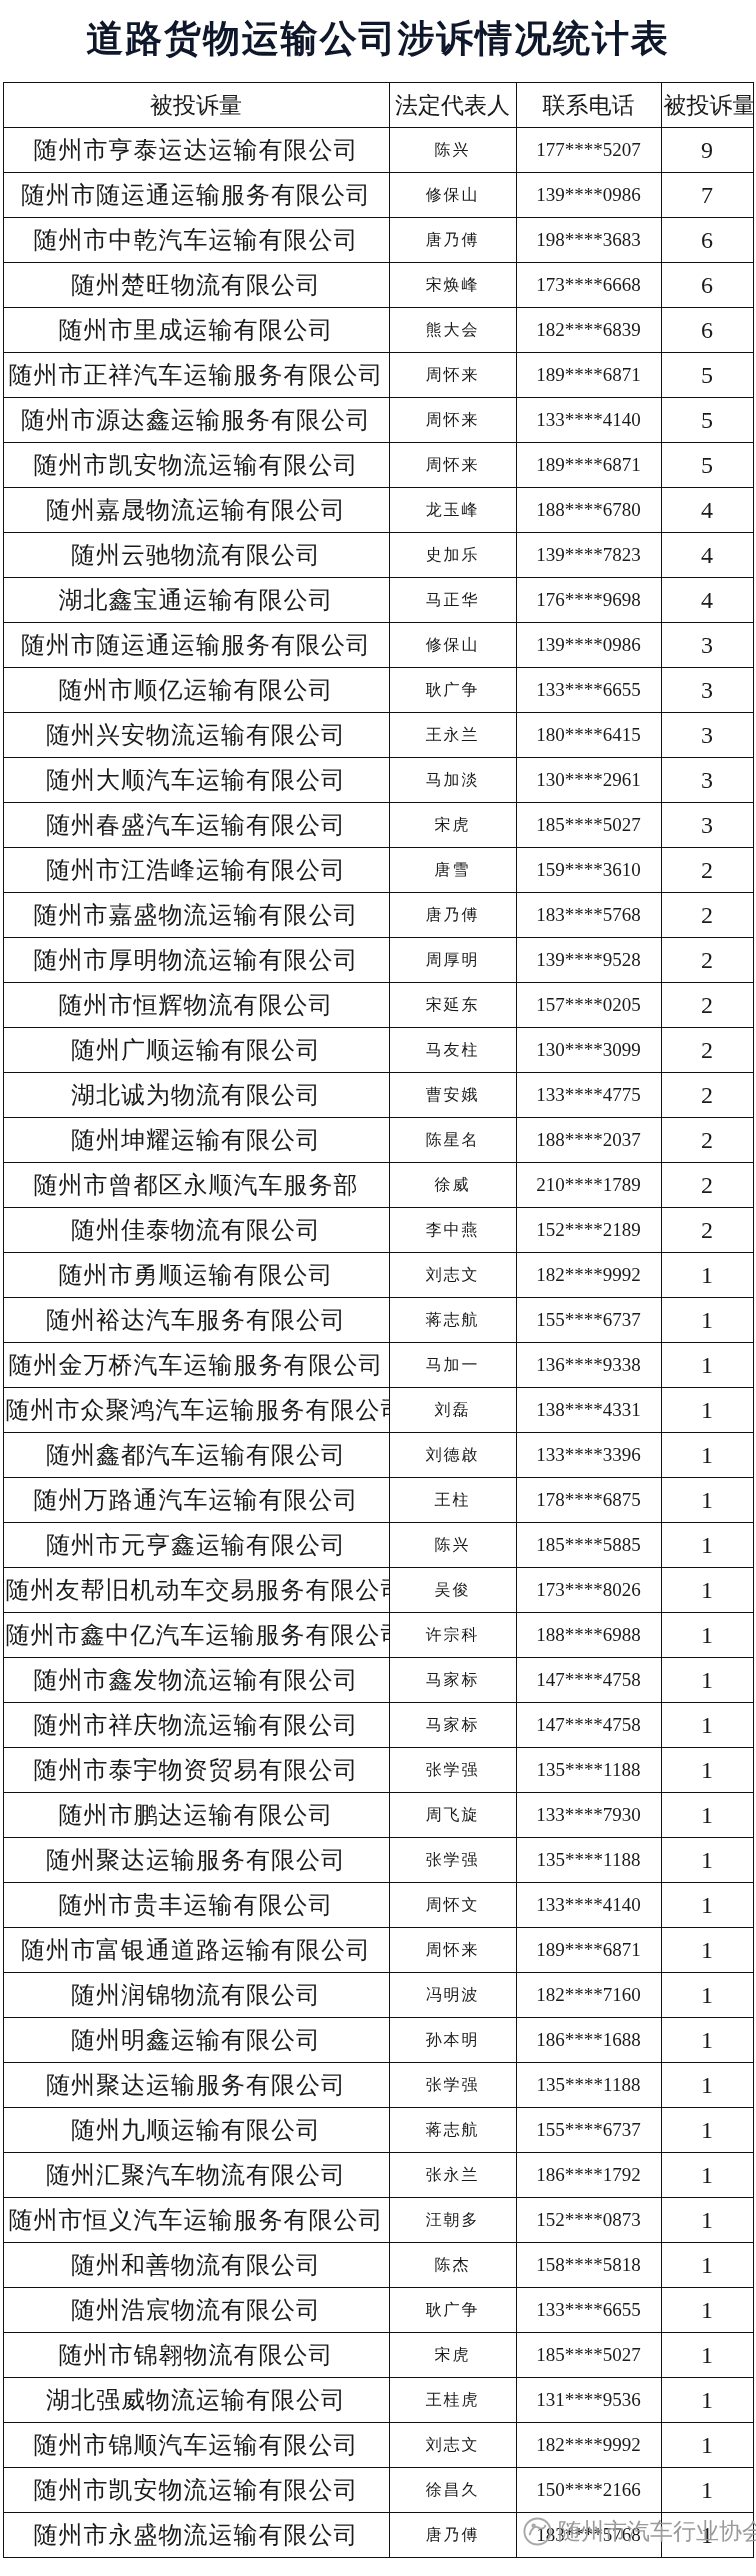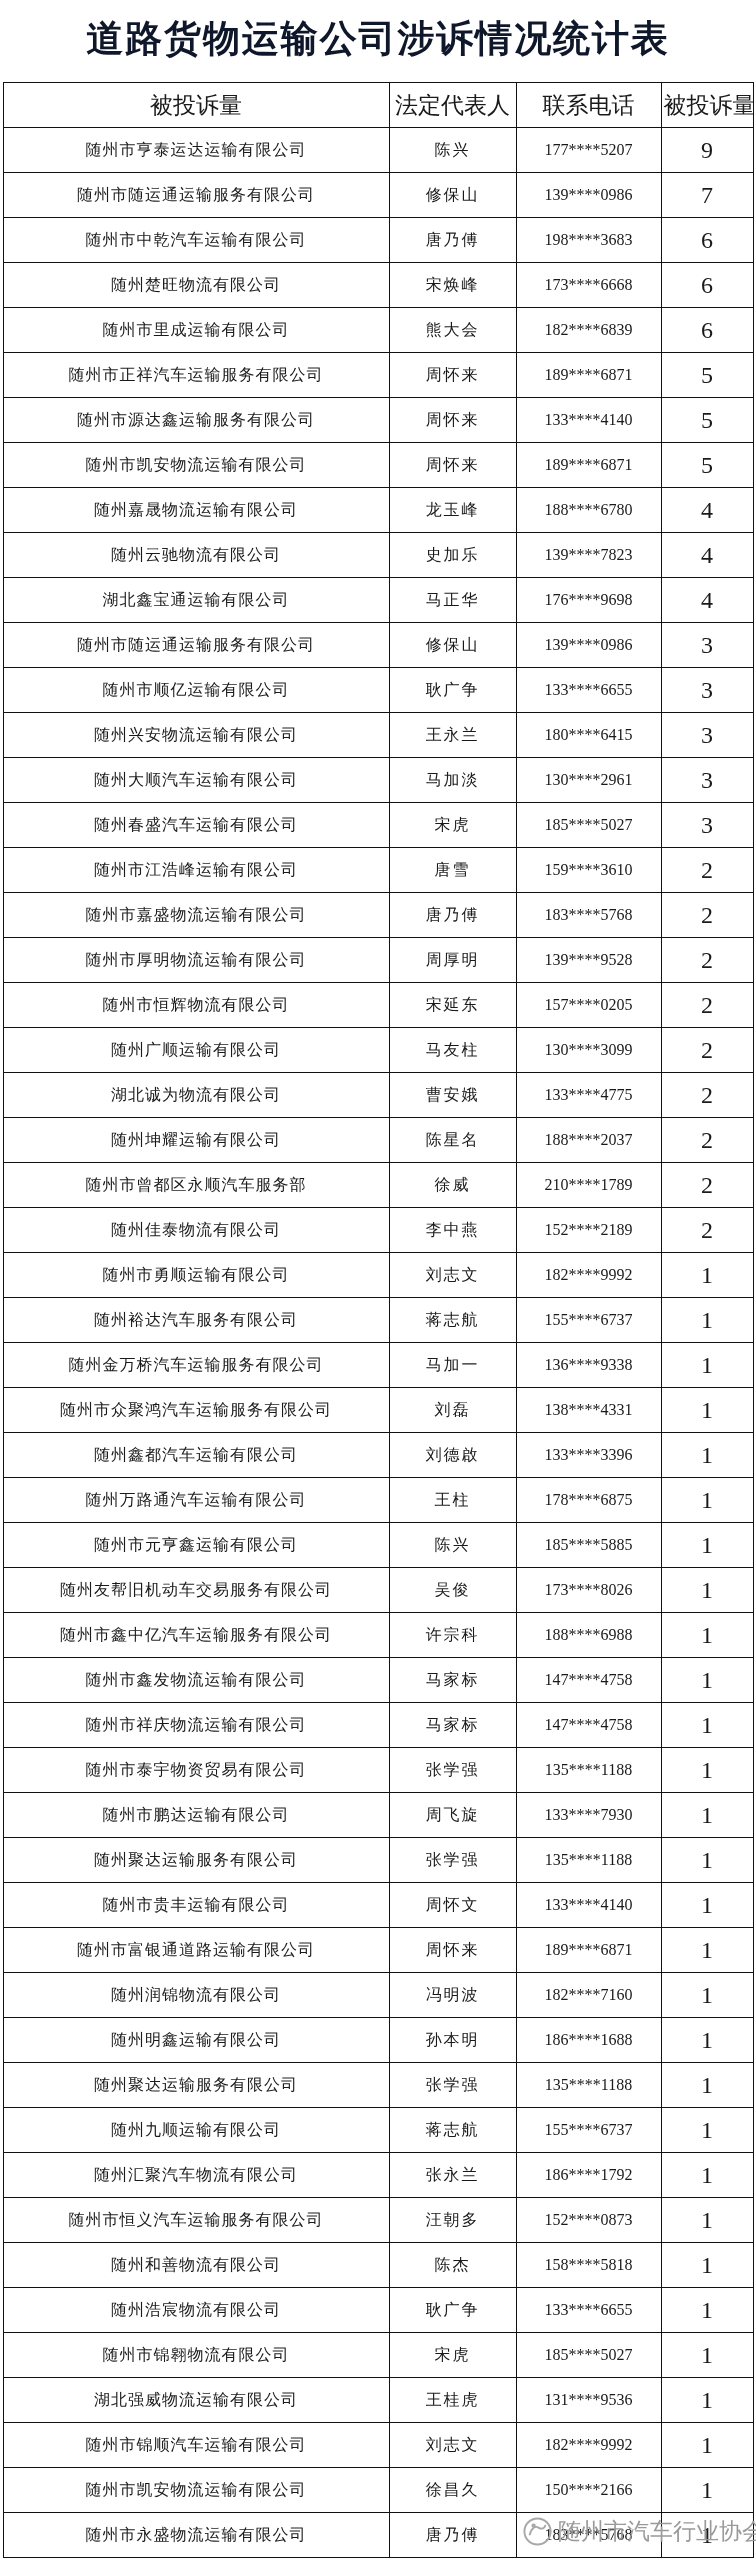--- a/index.html
+++ b/index.html
@@ -41,23 +41,23 @@
     vertical-align: middle;
     font-weight: normal;
     padding: 0 1.9px;
     overflow: hidden;
     white-space: nowrap;
   }
   .stats-table th {
     font-size: 23px;
     color: #1a1a1a;
   }
-  td.col-company { font-size: 16px; letter-spacing: 1px; }
+  td.col-company { font-size: 24px; letter-spacing: 1px; }
   td.col-rep     { font-size: 16px; letter-spacing: 1.9px; }
-  td.col-phone   { font-size: 16px; letter-spacing: 0; }
+  td.col-phone   { font-size: 19px; letter-spacing: 0; }
   td.col-count   { font-size: 24px; }
   .watermark {
     position: absolute;
     top: 2516px;
     left: 522px;
     display: flex;
     align-items: center;
     gap: 4.9px;
     color: #9a9a9a;
     font-size: 23px;

